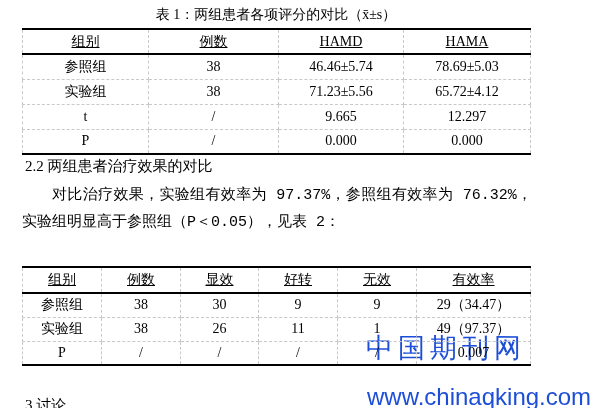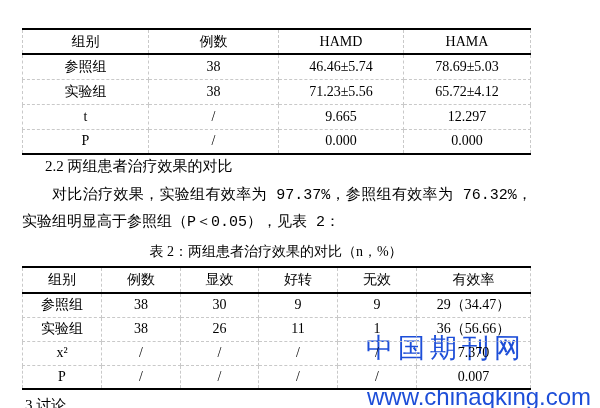--- a/index.html
+++ b/index.html
@@ -20,29 +20,29 @@
     border-top:2px solid #000;border-bottom:2px solid #000;
     z-index:1;
   }
   #table1{top:28px;}
   #table2{top:266px;}
   th,td{
     border:1px dashed #c9c9c9;text-align:center;vertical-align:middle;
     font-weight:normal;padding:0;white-space:nowrap;overflow:hidden;
     background:transparent;color:#000;
   }
-  thead th{border-bottom:2px solid #000;}
+  thead th{border-bottom:2px solid #000;text-decoration:underline;}
   #table1 thead tr{height:25px;}
   #table1 tbody tr{height:25px;}
   #table2 thead tr{height:26px;}
   #table2 tbody tr{height:24px;}
   .heading{
     position:absolute;left:25px;font-size:15px;color:#000;white-space:nowrap;z-index:1;
   }
-  #sec-heading{top:157px;margin-left:20px;}
+  #sec-heading{top:157px;}
   #footer-heading{top:396px;}
   #paragraph{
     position:absolute;left:22px;top:182px;width:510px;
     font-size:15px;line-height:27px;text-indent:2em;
     text-align:justify;color:#000;z-index:1;font-family:Liberation Mono, monospace;
   }
   .wm{position:absolute;z-index:0;color:#1d4ed8;}
   #wm-cn{
     left:366px;top:330px;font-size:27px;letter-spacing:5px;
     font-family:"Liberation Serif","DejaVu Serif",serif;white-space:nowrap;
@@ -53,20 +53,21 @@
   }
 </style>
 </head>
 <body>
 
 <div class="page">
 
   <div class="wm" id="wm-cn">中国期刊网</div>
   <div class="wm" id="wm-url">www.chinaqking.com</div>
 
+  <div class="tbl-title" id="t1-title">表 1：两组患者各项评分的对比（x̄±s）</div>
 
   <table id="table1">
     <colgroup>
         <col style="width:126px">
         <col style="width:130px">
         <col style="width:125px">
         <col style="width:127px">
       </colgroup>
     <thead>
       <tr>
@@ -101,21 +102,20 @@
         <td>0.000</td>
         <td>0.000</td>
       </tr>
     </tbody>
   </table>
 
   <div class="heading" id="sec-heading">2.2 两组患者治疗效果的对比</div>
 
   <div id="paragraph">对比治疗效果，实验组有效率为 97.37%，参照组有效率为 76.32%，实验组明显高于参照组（P＜0.05），见表 2：</div>
 
-  <div class="tbl-title" id="t2-title">表 2：两组患者治疗效果的对比（n，%）</div>
 
   <table id="table2">
     <colgroup>
         <col style="width:79px">
         <col style="width:79px">
         <col style="width:78px">
         <col style="width:79px">
         <col style="width:79px">
         <col style="width:114px">
       </colgroup>
@@ -137,29 +137,21 @@
         <td>9</td>
         <td>9</td>
         <td>29（34.47）</td>
       </tr>
       <tr>
         <td>实验组</td>
         <td>38</td>
         <td>26</td>
         <td>11</td>
         <td>1</td>
-        <td>36（56.66）</td>
-      </tr>
-      <tr>
-        <td>x²</td>
-        <td>/</td>
-        <td>/</td>
-        <td>/</td>
-        <td>/</td>
-        <td>7.370</td>
+        <td>49（97.37）</td>
       </tr>
       <tr>
         <td>P</td>
         <td>/</td>
         <td>/</td>
         <td>/</td>
         <td>/</td>
         <td>0.007</td>
       </tr>
     </tbody>

